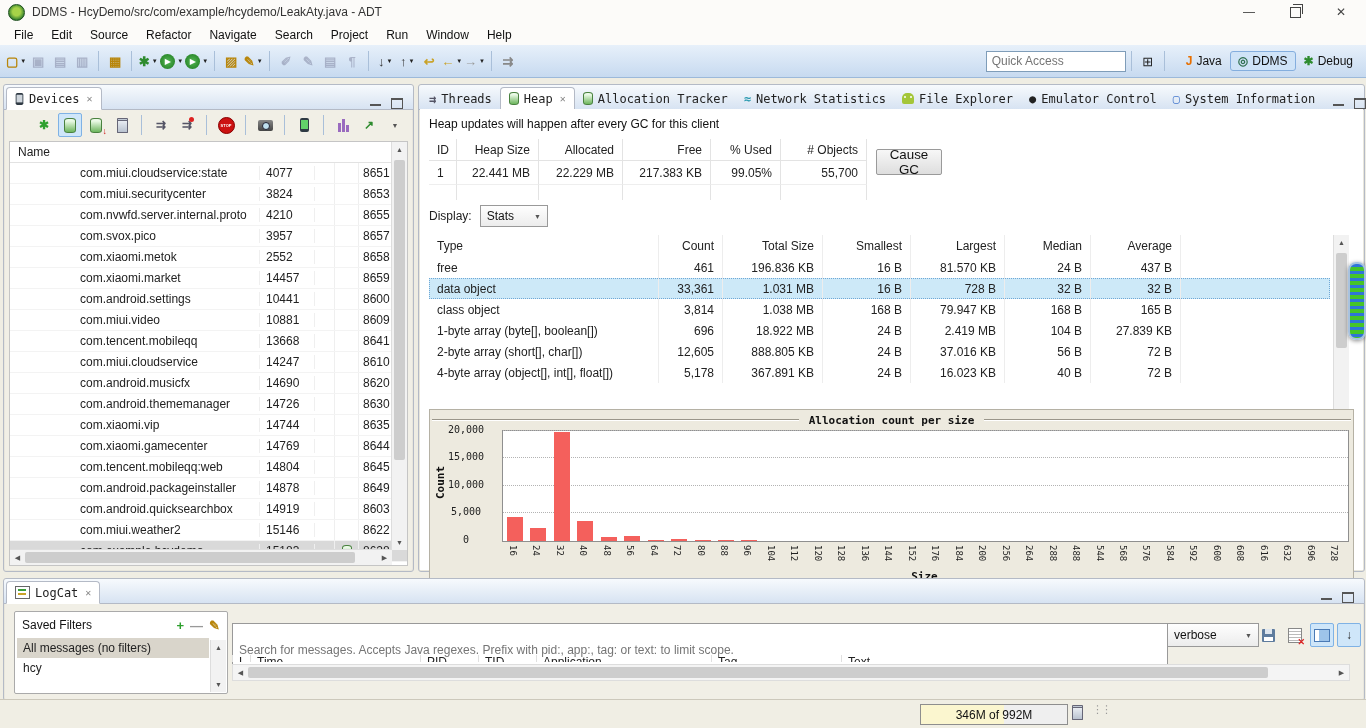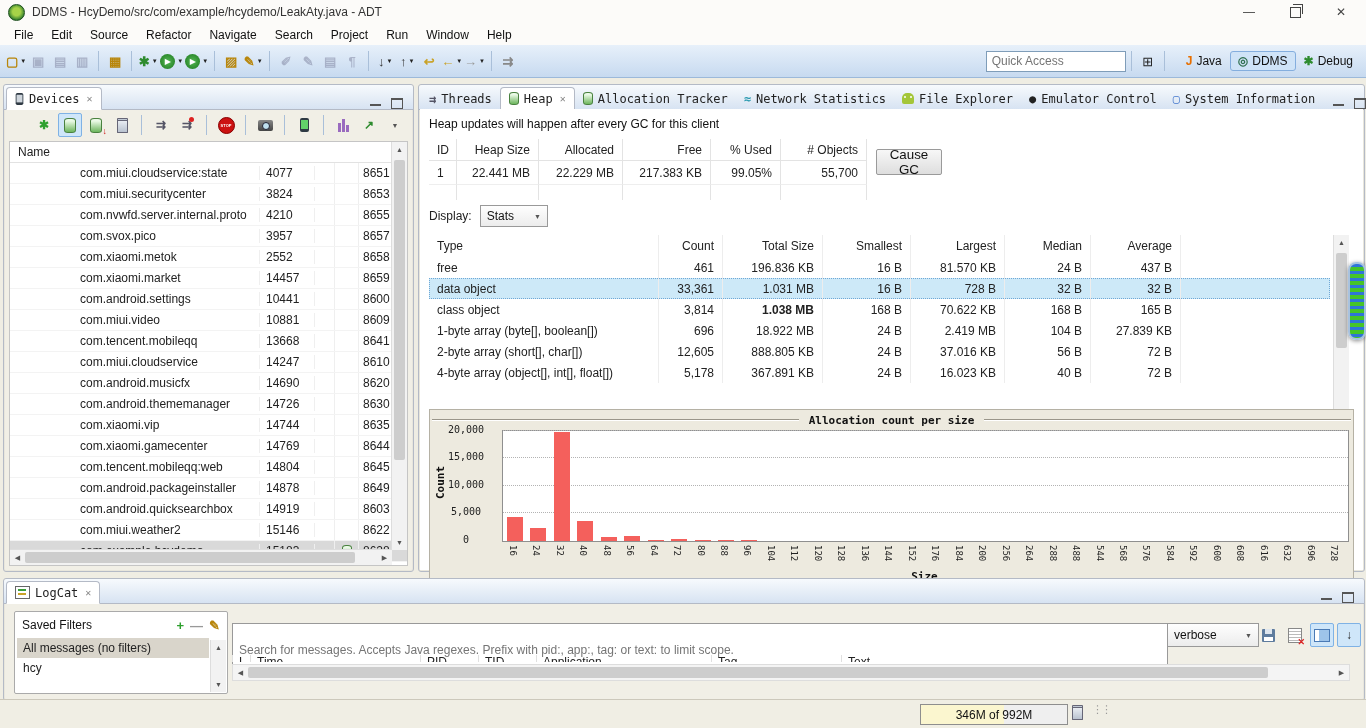--- a/index.html
+++ b/index.html
@@ -582,23 +582,23 @@
           <span class="tcell" style="width: 64px;">33,361</span>
           <span class="tcell" style="width: 100px;">1.031 MB</span>
           <span class="tcell" style="width: 88px;">16 B</span>
           <span class="tcell" style="width: 94px;">728 B</span>
           <span class="tcell" style="width: 86px;">32 B</span>
           <span class="tcell" style="width: 90px;">32 B</span>
         </div>
         <div class="trow tdata">
           <span class="tcell l" style="width: 230px;">class object</span>
           <span class="tcell" style="width: 64px;">3,814</span>
-          <span class="tcell" style="width: 100px; font-weight: bold;">1.038 MB</span>
+          <span class="tcell" style="width: 100px;">1.038 MB</span>
           <span class="tcell" style="width: 88px;">168 B</span>
-          <span class="tcell" style="width: 94px;">70.622 KB</span>
+          <span class="tcell" style="width: 94px;">79.947 KB</span>
           <span class="tcell" style="width: 86px;">168 B</span>
           <span class="tcell" style="width: 90px;">165 B</span>
         </div>
         <div class="trow tdata">
           <span class="tcell l" style="width: 230px;">1-byte array (byte[], boolean[])</span>
           <span class="tcell" style="width: 64px;">696</span>
           <span class="tcell" style="width: 100px;">18.922 MB</span>
           <span class="tcell" style="width: 88px;">24 B</span>
           <span class="tcell" style="width: 94px;">2.419 MB</span>
           <span class="tcell" style="width: 86px;">104 B</span>

